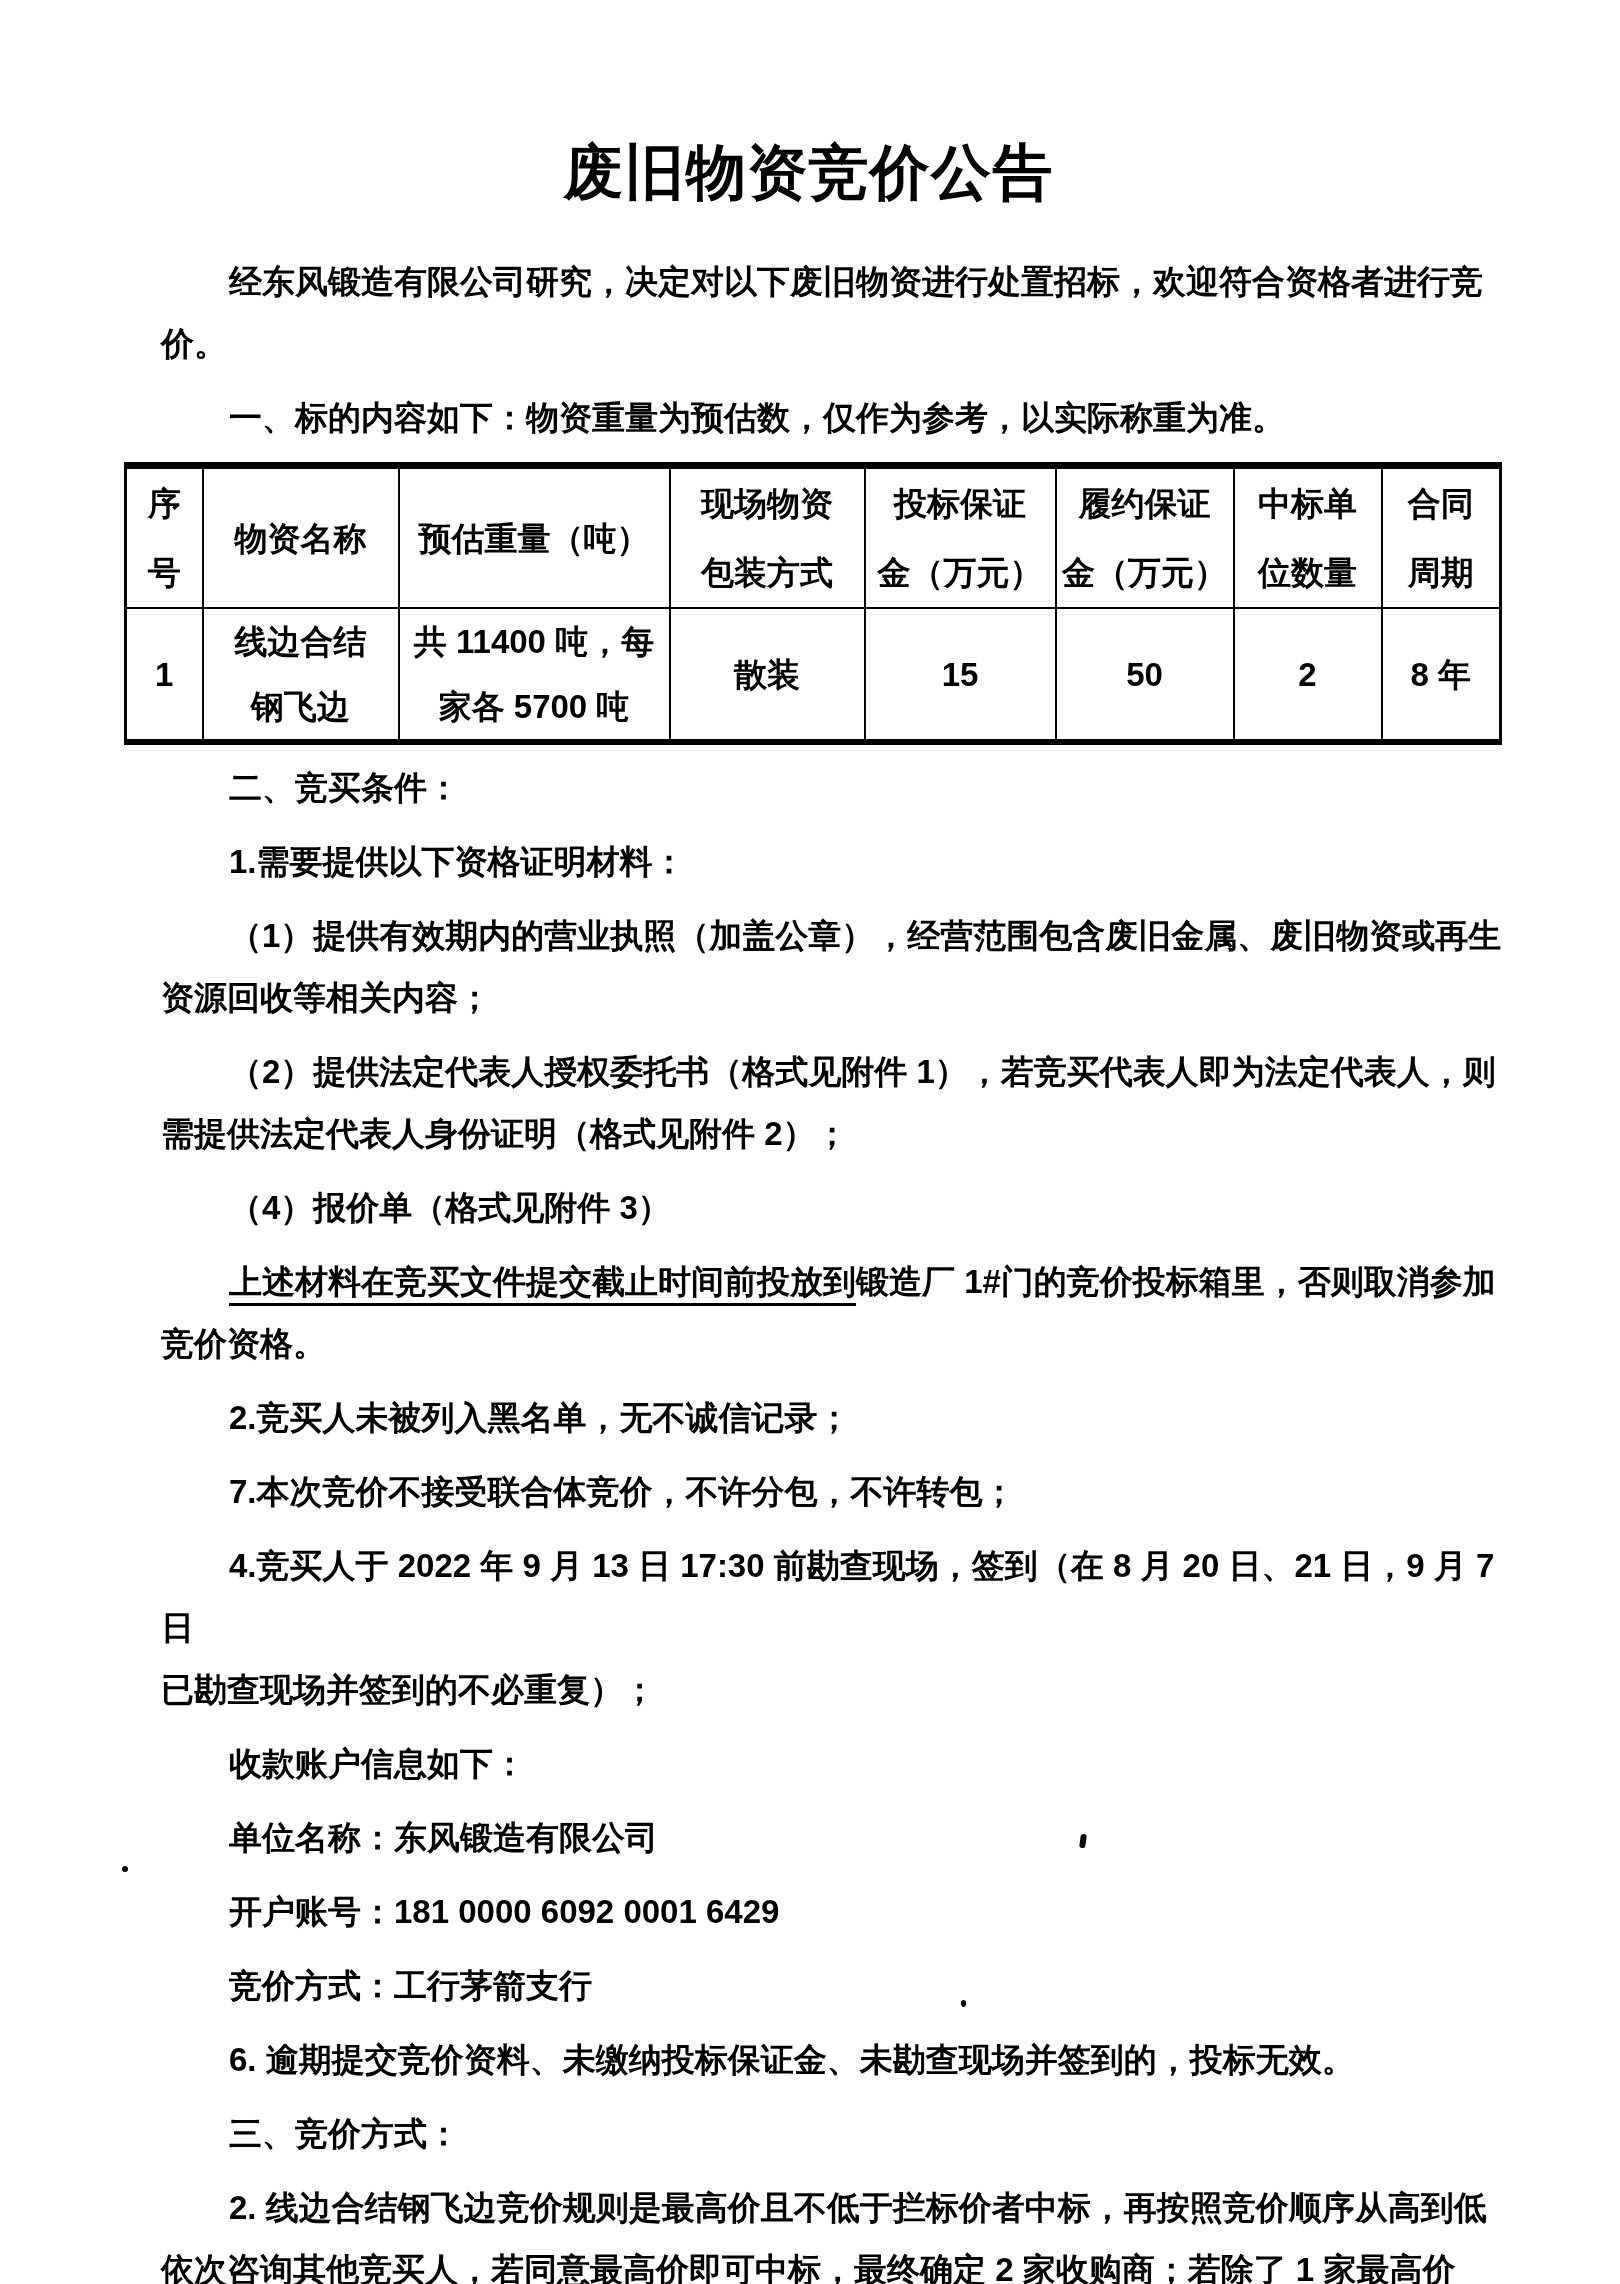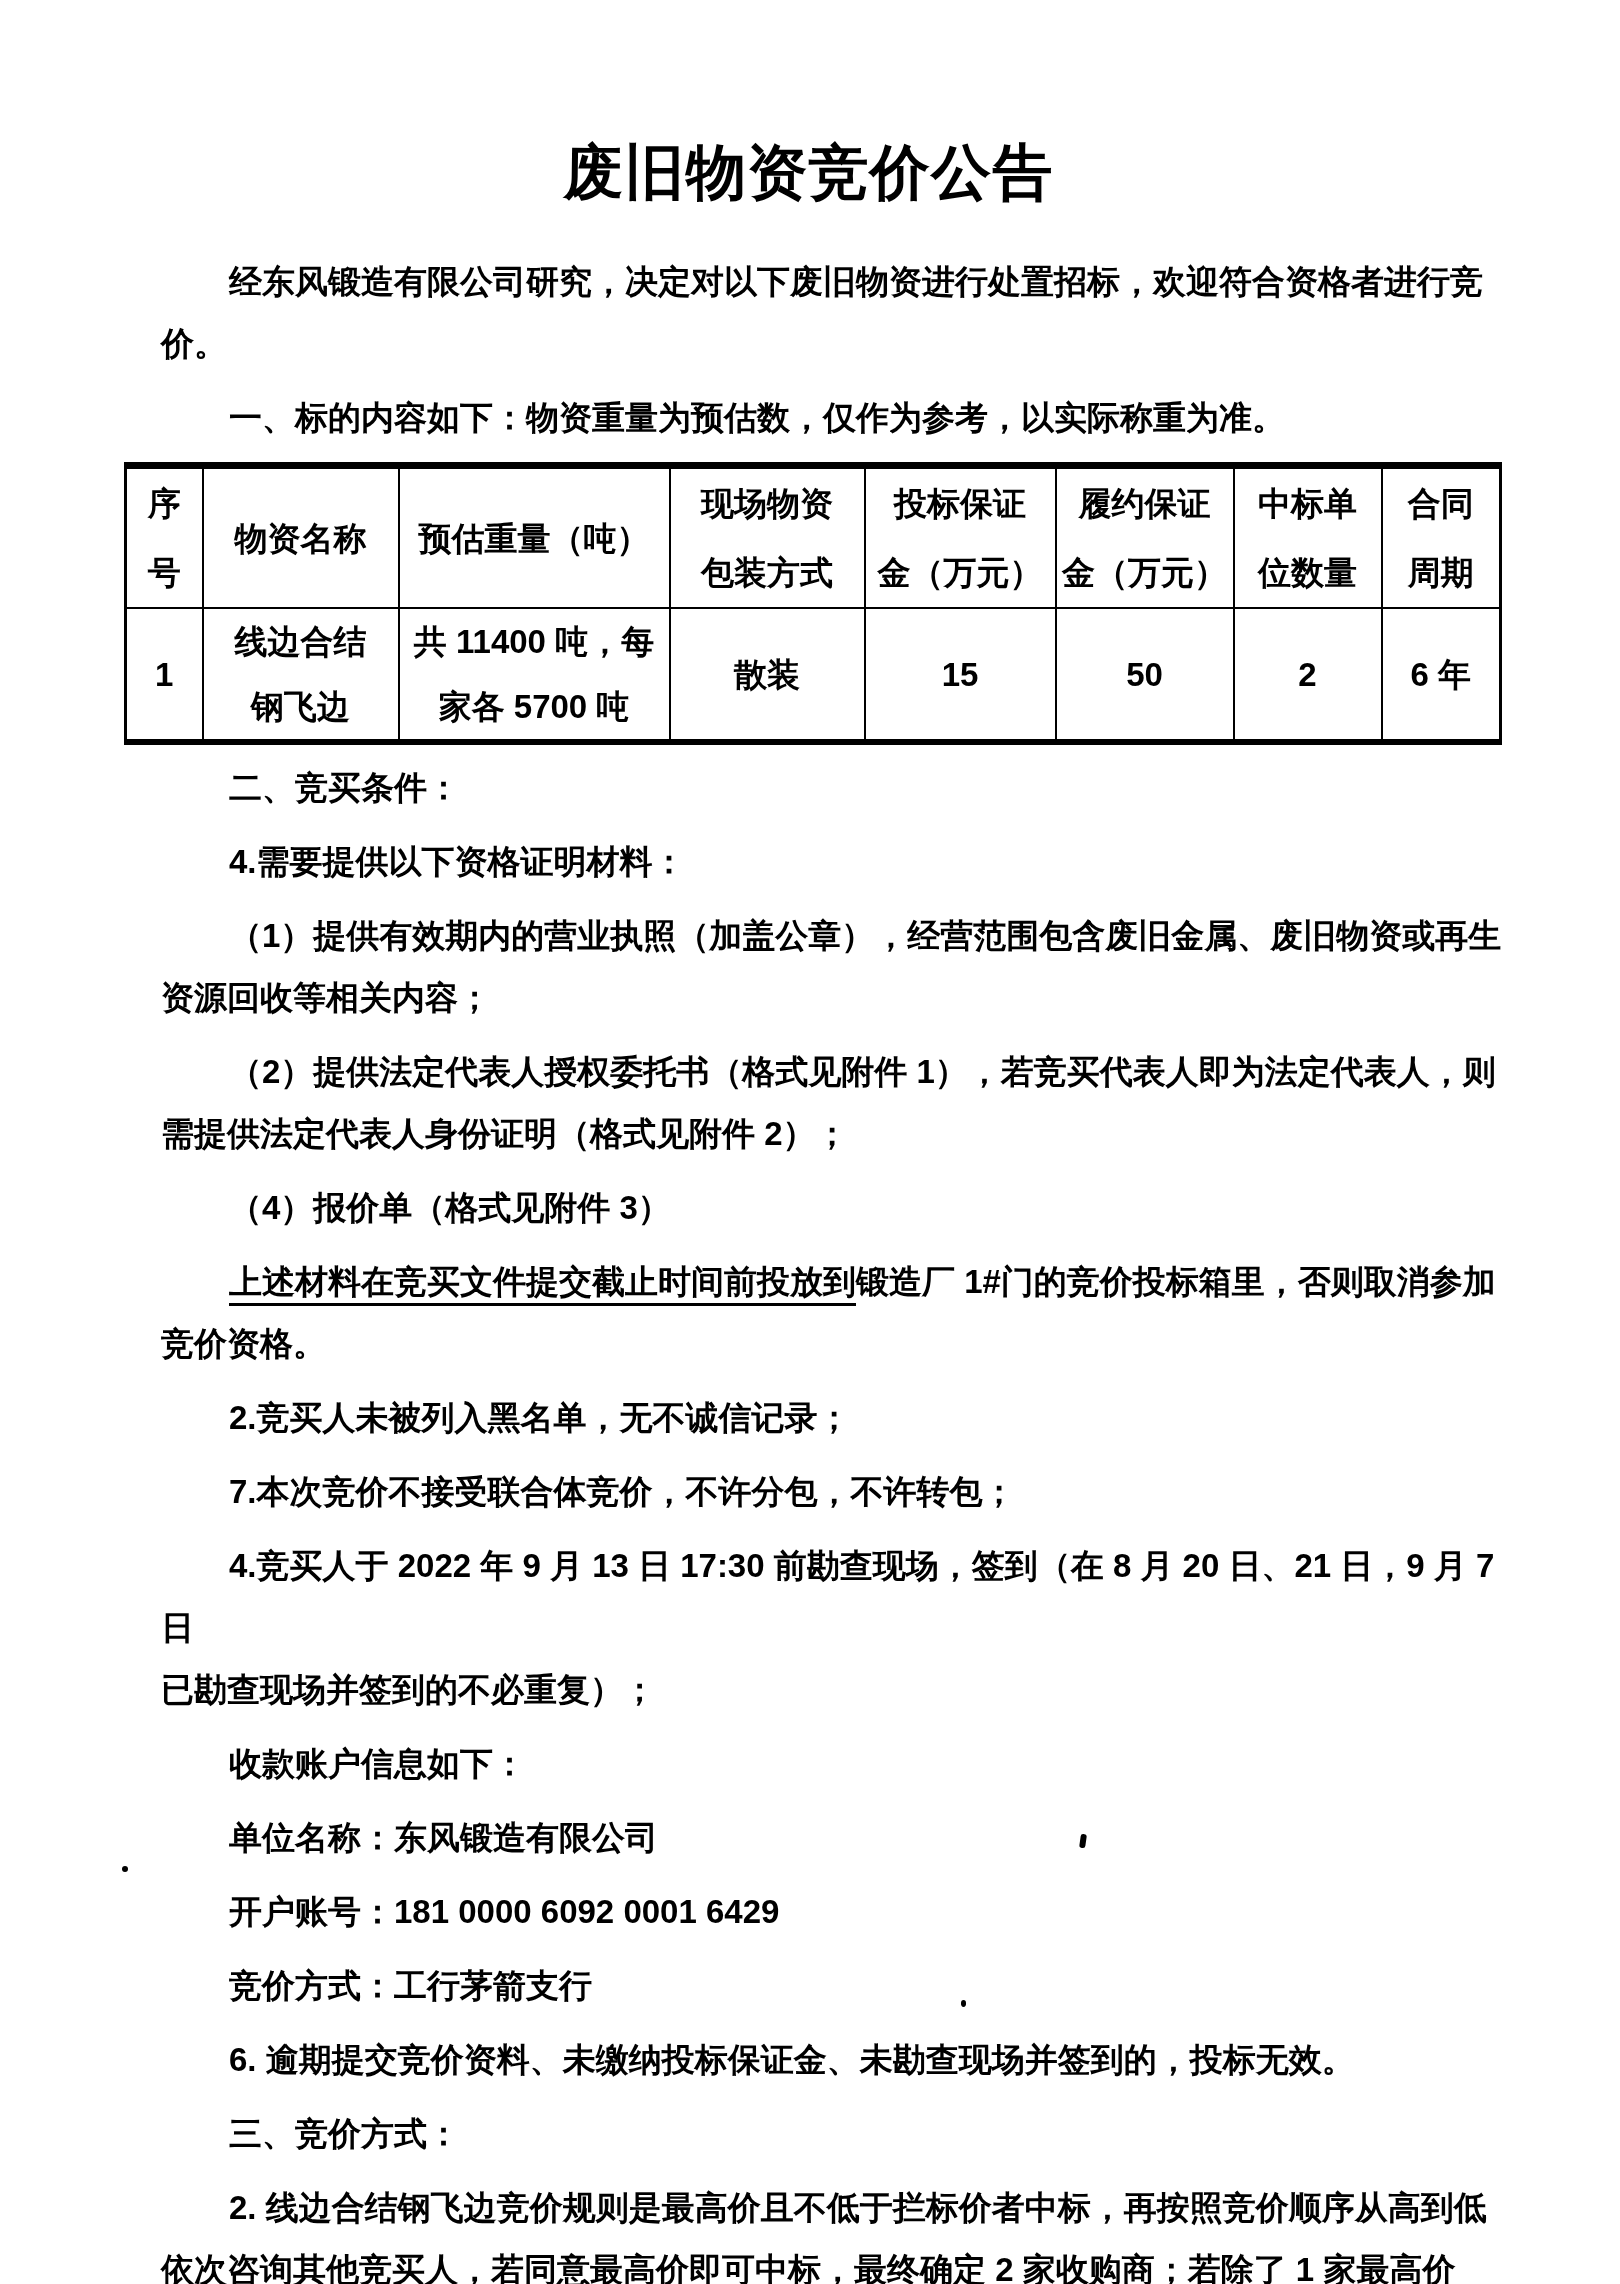--- a/index.html
+++ b/index.html
@@ -87,27 +87,27 @@
         <tr>
           <td>1</td>
           <td>线边合结
 钢飞边</td>
           <td>共 11400 吨，每
 家各 5700 吨</td>
           <td>散装</td>
           <td>15</td>
           <td>50</td>
           <td>2</td>
-          <td>6 年</td>
+          <td>8 年</td>
         </tr>
       </tbody>
     </table>
 
     <p class="line">二、竞买条件：</p>
-    <p class="line">4.需要提供以下资格证明材料：</p>
+    <p class="line">1.需要提供以下资格证明材料：</p>
     <p class="line">（1）提供有效期内的营业执照（加盖公章），经营范围包含废旧金属、废旧物资或再生
 资源回收等相关内容；</p>
     <p class="line">（2）提供法定代表人授权委托书（格式见附件 1），若竞买代表人即为法定代表人，则
 需提供法定代表人身份证明（格式见附件 2）；</p>
     <p class="line">（4）报价单（格式见附件 3）</p>
 
     <p class="line"><span class="underline">上述材料在竞买文件提交截止时间前投放到</span><span>锻造厂 1#门的竞价投标箱里，否则取消参加
 竞价资格。</span></p>
 
     <p class="line">2.竞买人未被列入黑名单，无不诚信记录；</p>

